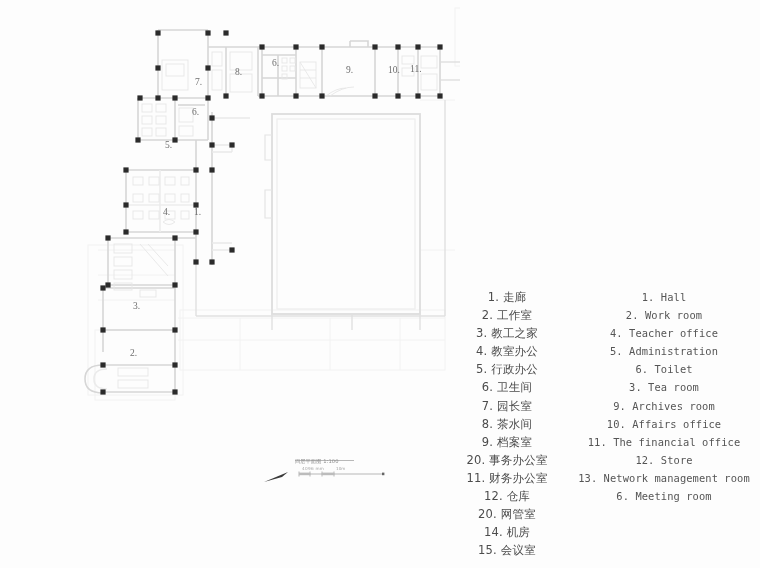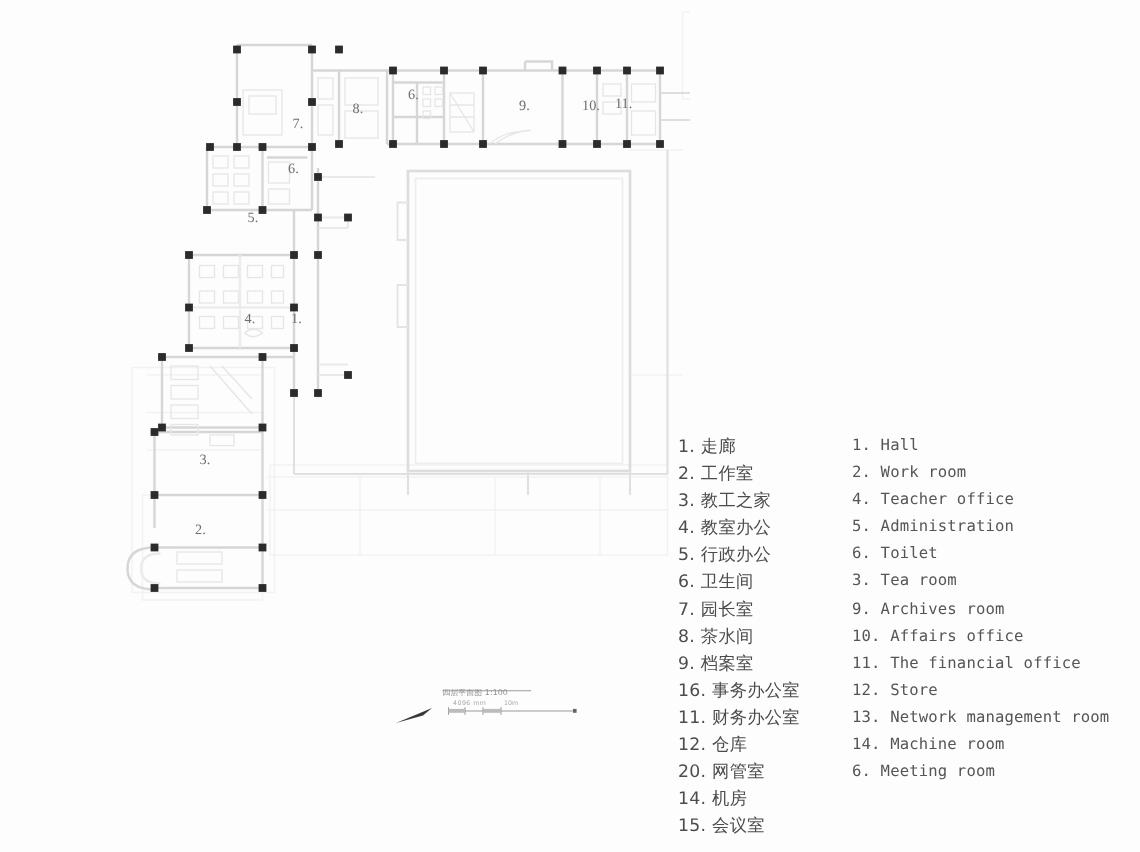--- a/index.html
+++ b/index.html
@@ -11,21 +11,21 @@
   #sheet{position:absolute;inset:0;}
 
   
   #plan{position:absolute;left:0;top:0;width:460px;height:440px;}
   #plan svg{display:block;}
 
   
   #legend{
     position:absolute;left:452px;top:288px;width:308px;height:268px;
   }
-  .leg-col{position:absolute;top:0;}
+  .leg-col{position:absolute;top:0;text-align:center;}
   .leg-cn{left:0;width:110px;}
   .leg-en{left:116px;width:192px;}
   .leg-row{
     height:18.1px;line-height:18.1px;white-space:nowrap;
     color:#4c4c4c;
   }
   .leg-cn .leg-row{
     font-family:"DejaVu Sans","Liberation Sans",sans-serif;
     font-size:11.5px;letter-spacing:.2px;
   }
@@ -397,37 +397,36 @@
     <div class="leg-col leg-cn" id="legend-cn">
         <div class="leg-row">1. 走廊</div>
         <div class="leg-row">2. 工作室</div>
         <div class="leg-row">3. 教工之家</div>
         <div class="leg-row">4. 教室办公</div>
         <div class="leg-row">5. 行政办公</div>
         <div class="leg-row">6. 卫生间</div>
         <div class="leg-row">7. 园长室</div>
         <div class="leg-row">8. 茶水间</div>
         <div class="leg-row">9. 档案室</div>
-        <div class="leg-row">16. 事务办公室</div>
+        <div class="leg-row">20. 事务办公室</div>
         <div class="leg-row">11. 财务办公室</div>
         <div class="leg-row">12. 仓库</div>
         <div class="leg-row">20. 网管室</div>
         <div class="leg-row">14. 机房</div>
         <div class="leg-row">15. 会议室</div>
       </div>
     <div class="leg-col leg-en" id="legend-en">
         <div class="leg-row">1. Hall</div>
         <div class="leg-row">2. Work room</div>
         <div class="leg-row">4.  Teacher office</div>
         <div class="leg-row">5. Administration</div>
         <div class="leg-row">6. Toilet</div>
         <div class="leg-row">3. Tea room</div>
         <div class="leg-row">9. Archives room</div>
         <div class="leg-row">10. Affairs office</div>
         <div class="leg-row">11. The financial office</div>
         <div class="leg-row">12. Store</div>
         <div class="leg-row">13. Network management room</div>
-        <div class="leg-row">14. Machine room</div>
         <div class="leg-row">6. Meeting room</div>
       </div>
   </div>
 
 </div>
 
 </body></html>

